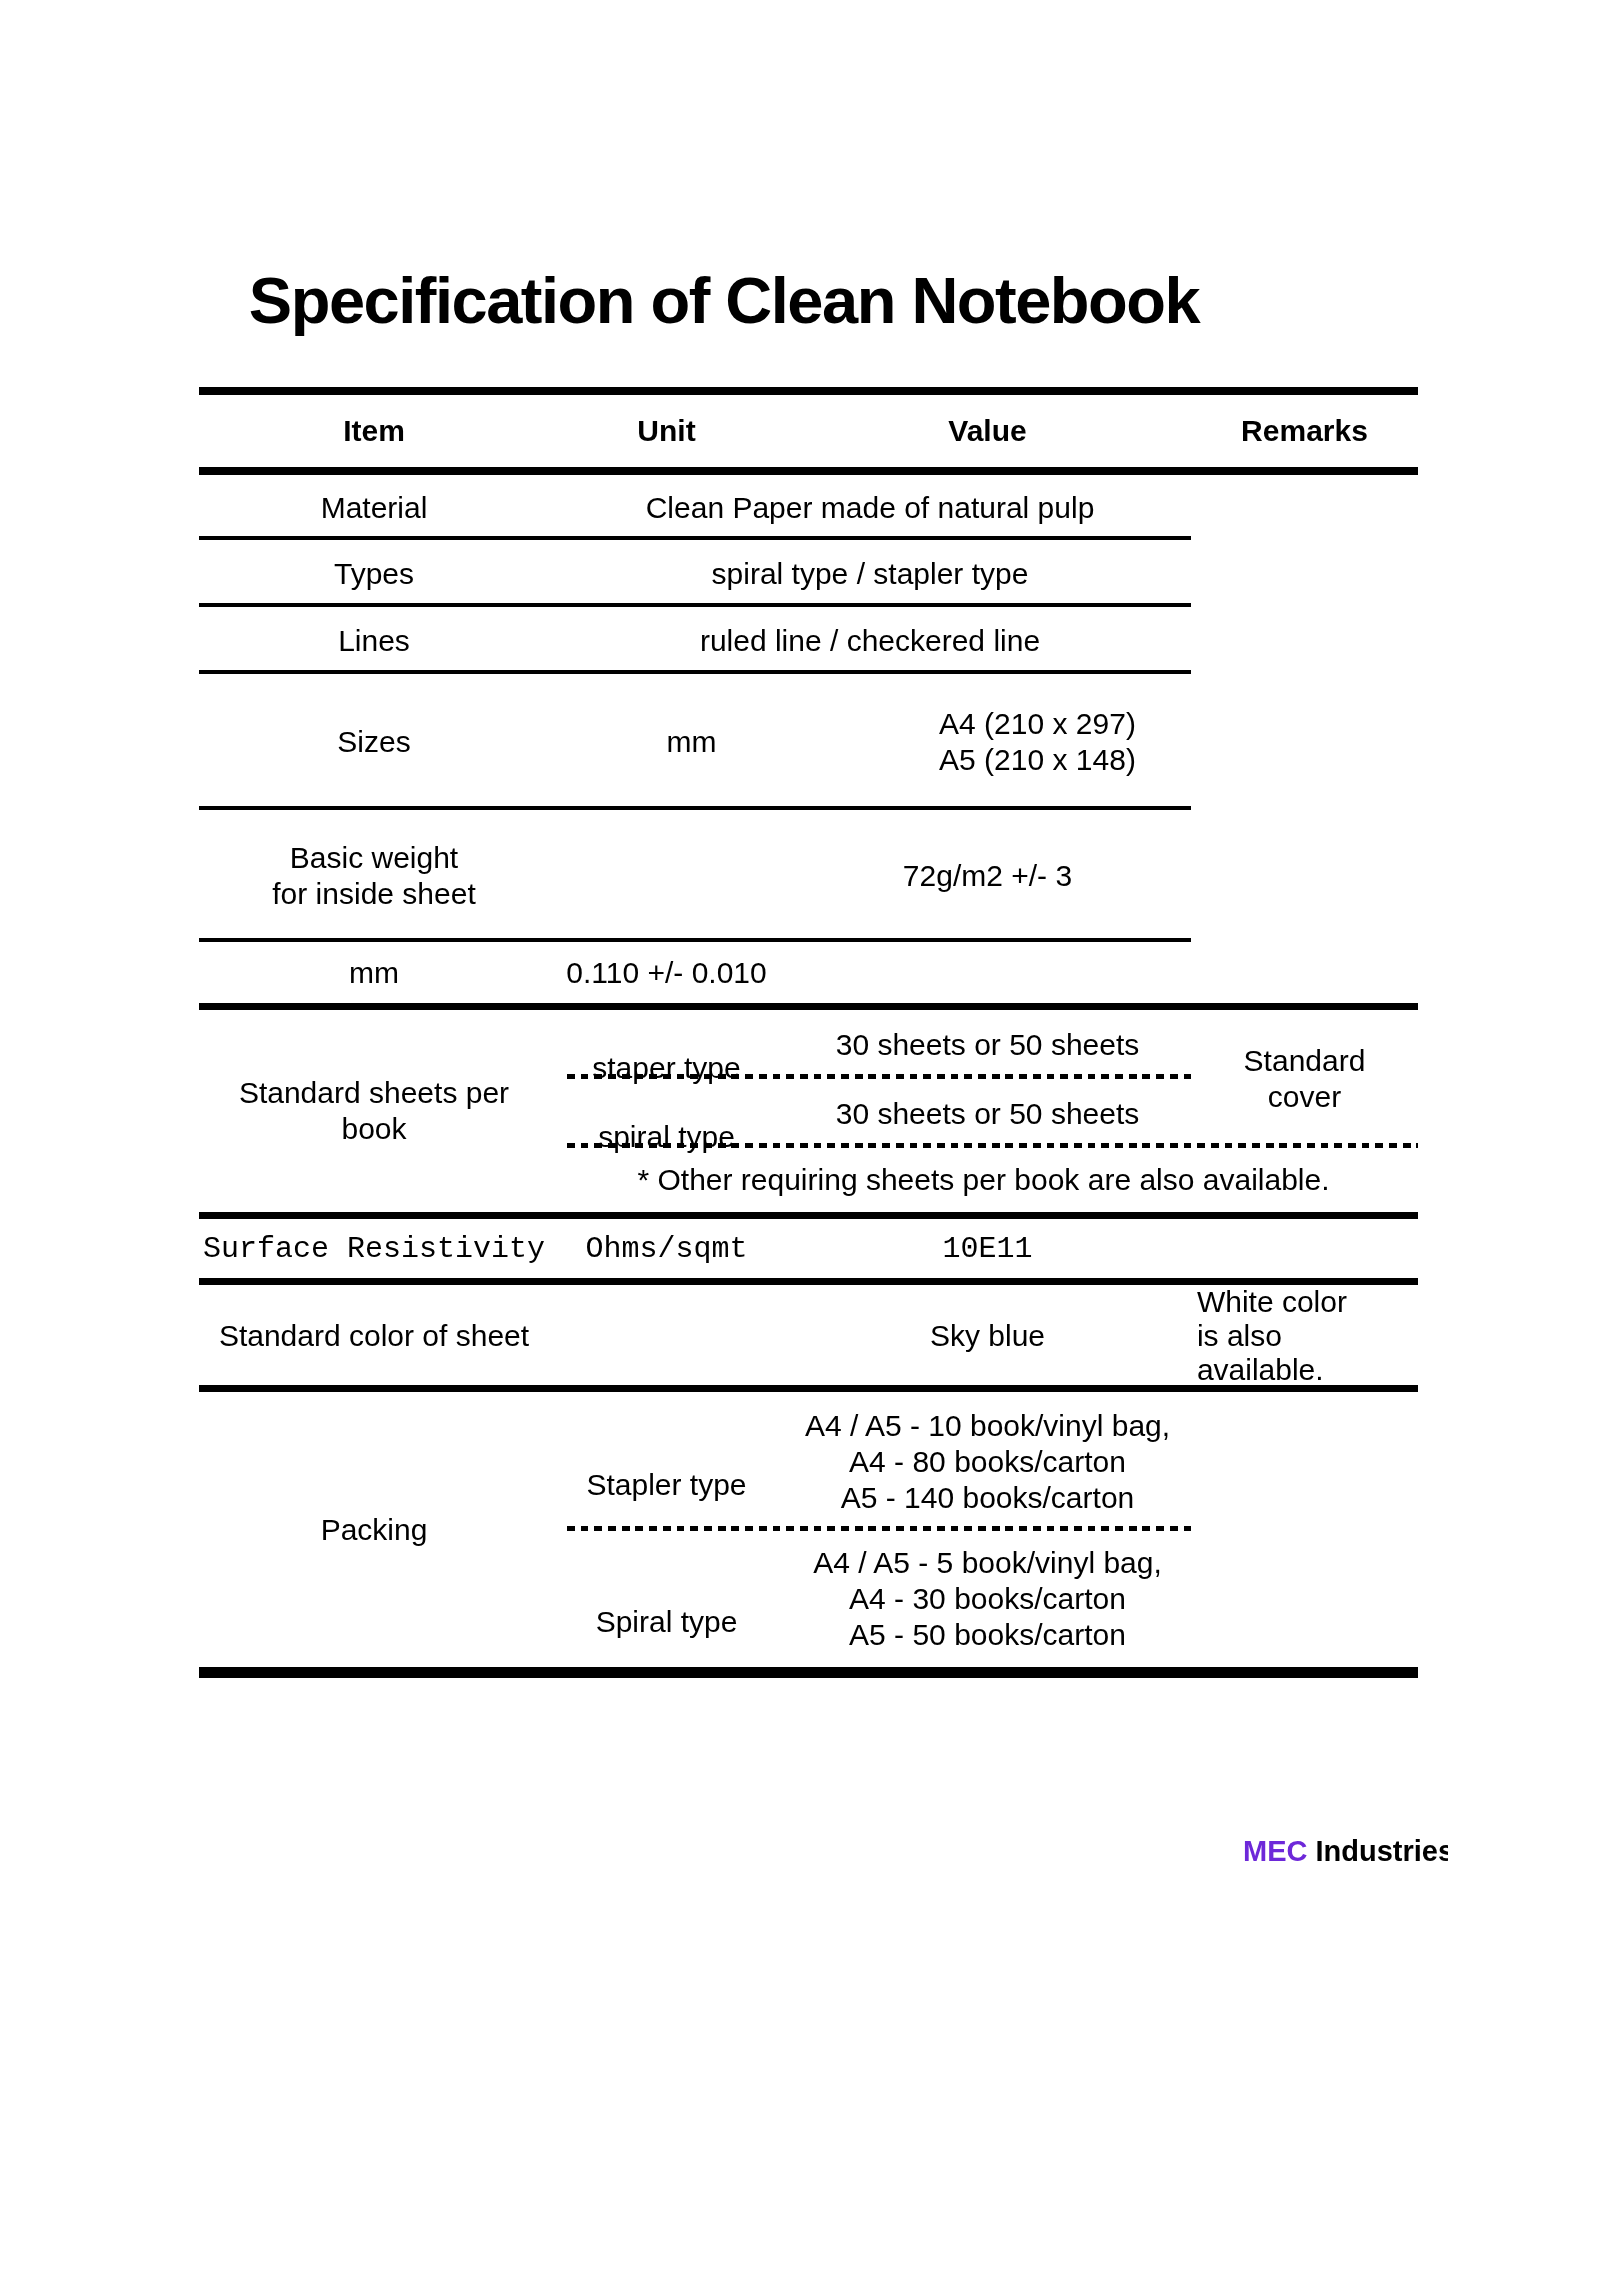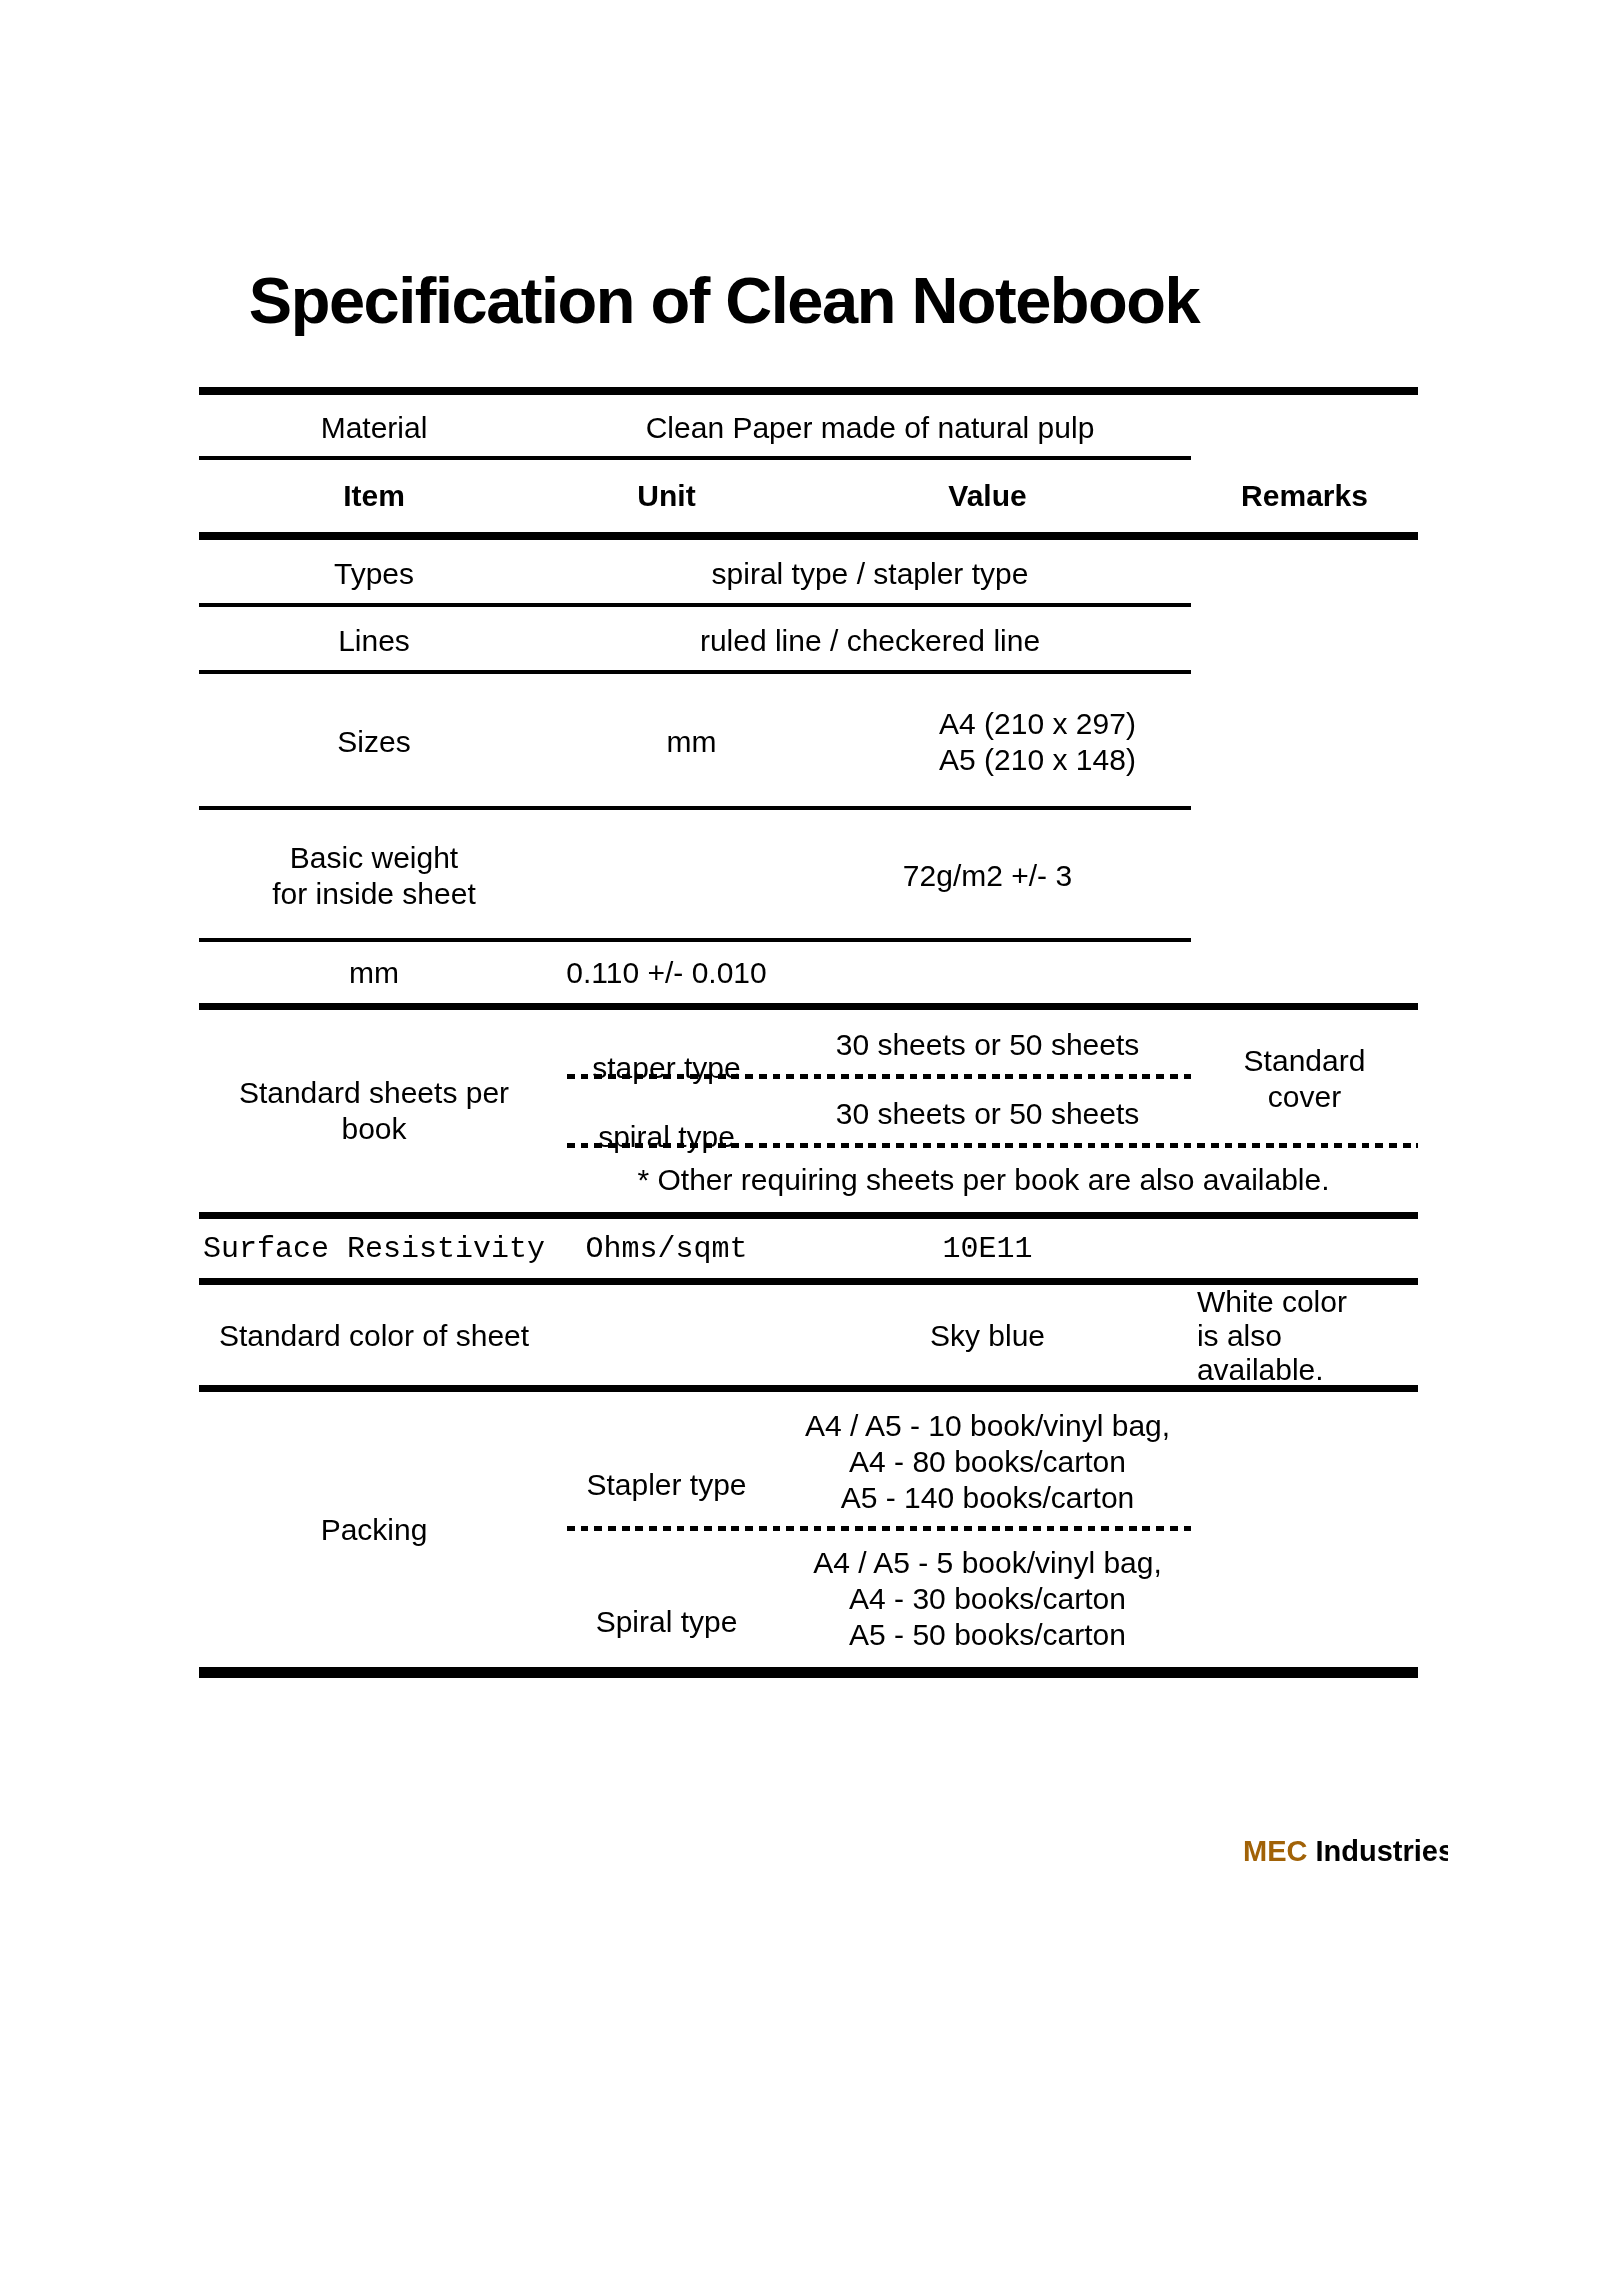--- a/index.html
+++ b/index.html
@@ -76,31 +76,31 @@
 </style>
 </head>
 <body>
 
 <div class="page">
 
   <div class="title">Specification of Clean Notebook</div>
 
   <div class="spec-table">
 
-    <div class="row r-material thinline">
-      <div>Material</div>
-      <div class="merge23">Clean Paper made of natural pulp</div>
-      <div></div>
-    </div>
-
     <div class="row r-header">
       <div>Item</div>
       <div>Unit</div>
       <div>Value</div>
       <div>Remarks</div>
+    </div>
+
+    <div class="row r-material thinline">
+      <div>Material</div>
+      <div class="merge23">Clean Paper made of natural pulp</div>
+      <div></div>
     </div>
 
     <div class="row r-types thinline">
       <div>Types</div>
       <div class="merge23">spiral type / stapler type</div>
       <div></div>
     </div>
 
     <div class="row r-lines thinline">
       <div>Lines</div>
@@ -184,18 +184,18 @@
         <span>A4 / A5 - 5 book/vinyl bag,</span>
         <span>A4 - 30 books/carton</span>
         <span>A5 - 50 books/carton</span>
       </div>
       <div class="c4 span-all"></div>
     </div>
 
   </div>
 
   <div class="footer">
-    <span style="color: #a16207;">MEC</span>
+    <span style="color: #6d28d9;">MEC</span>
     <span>Industries</span>
   </div>
 
 </div>
 
 
 </body></html>

